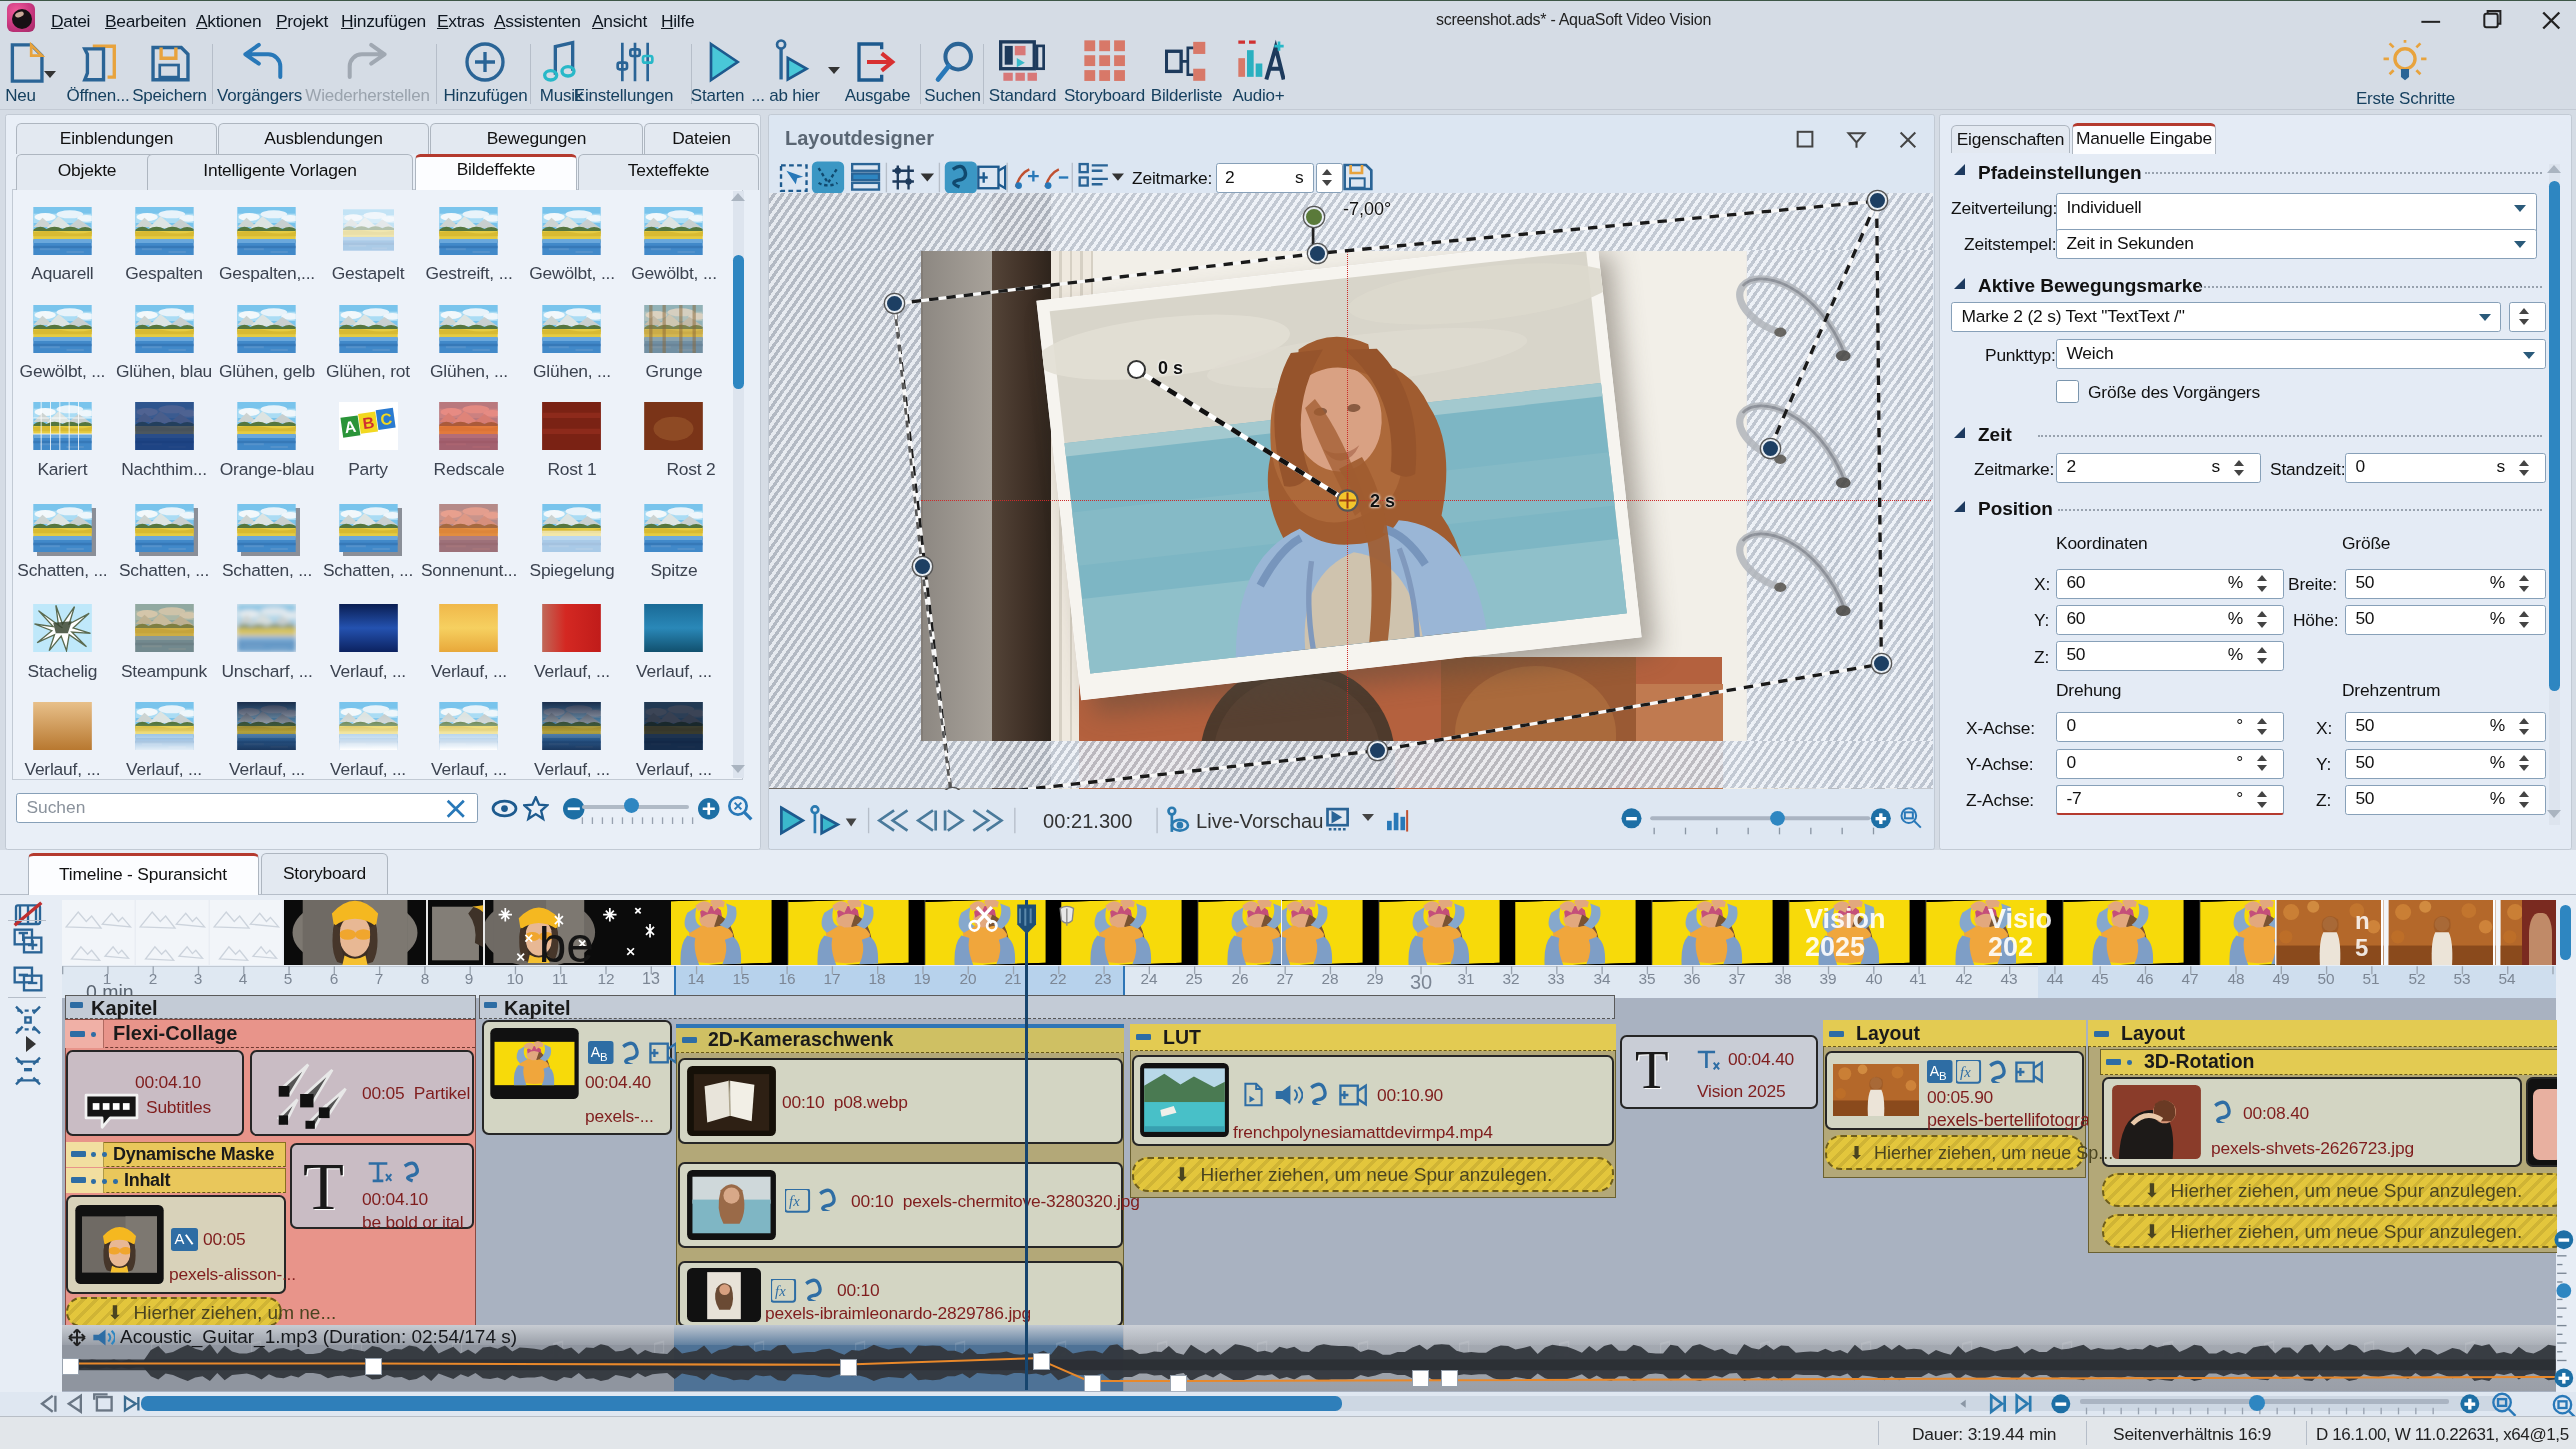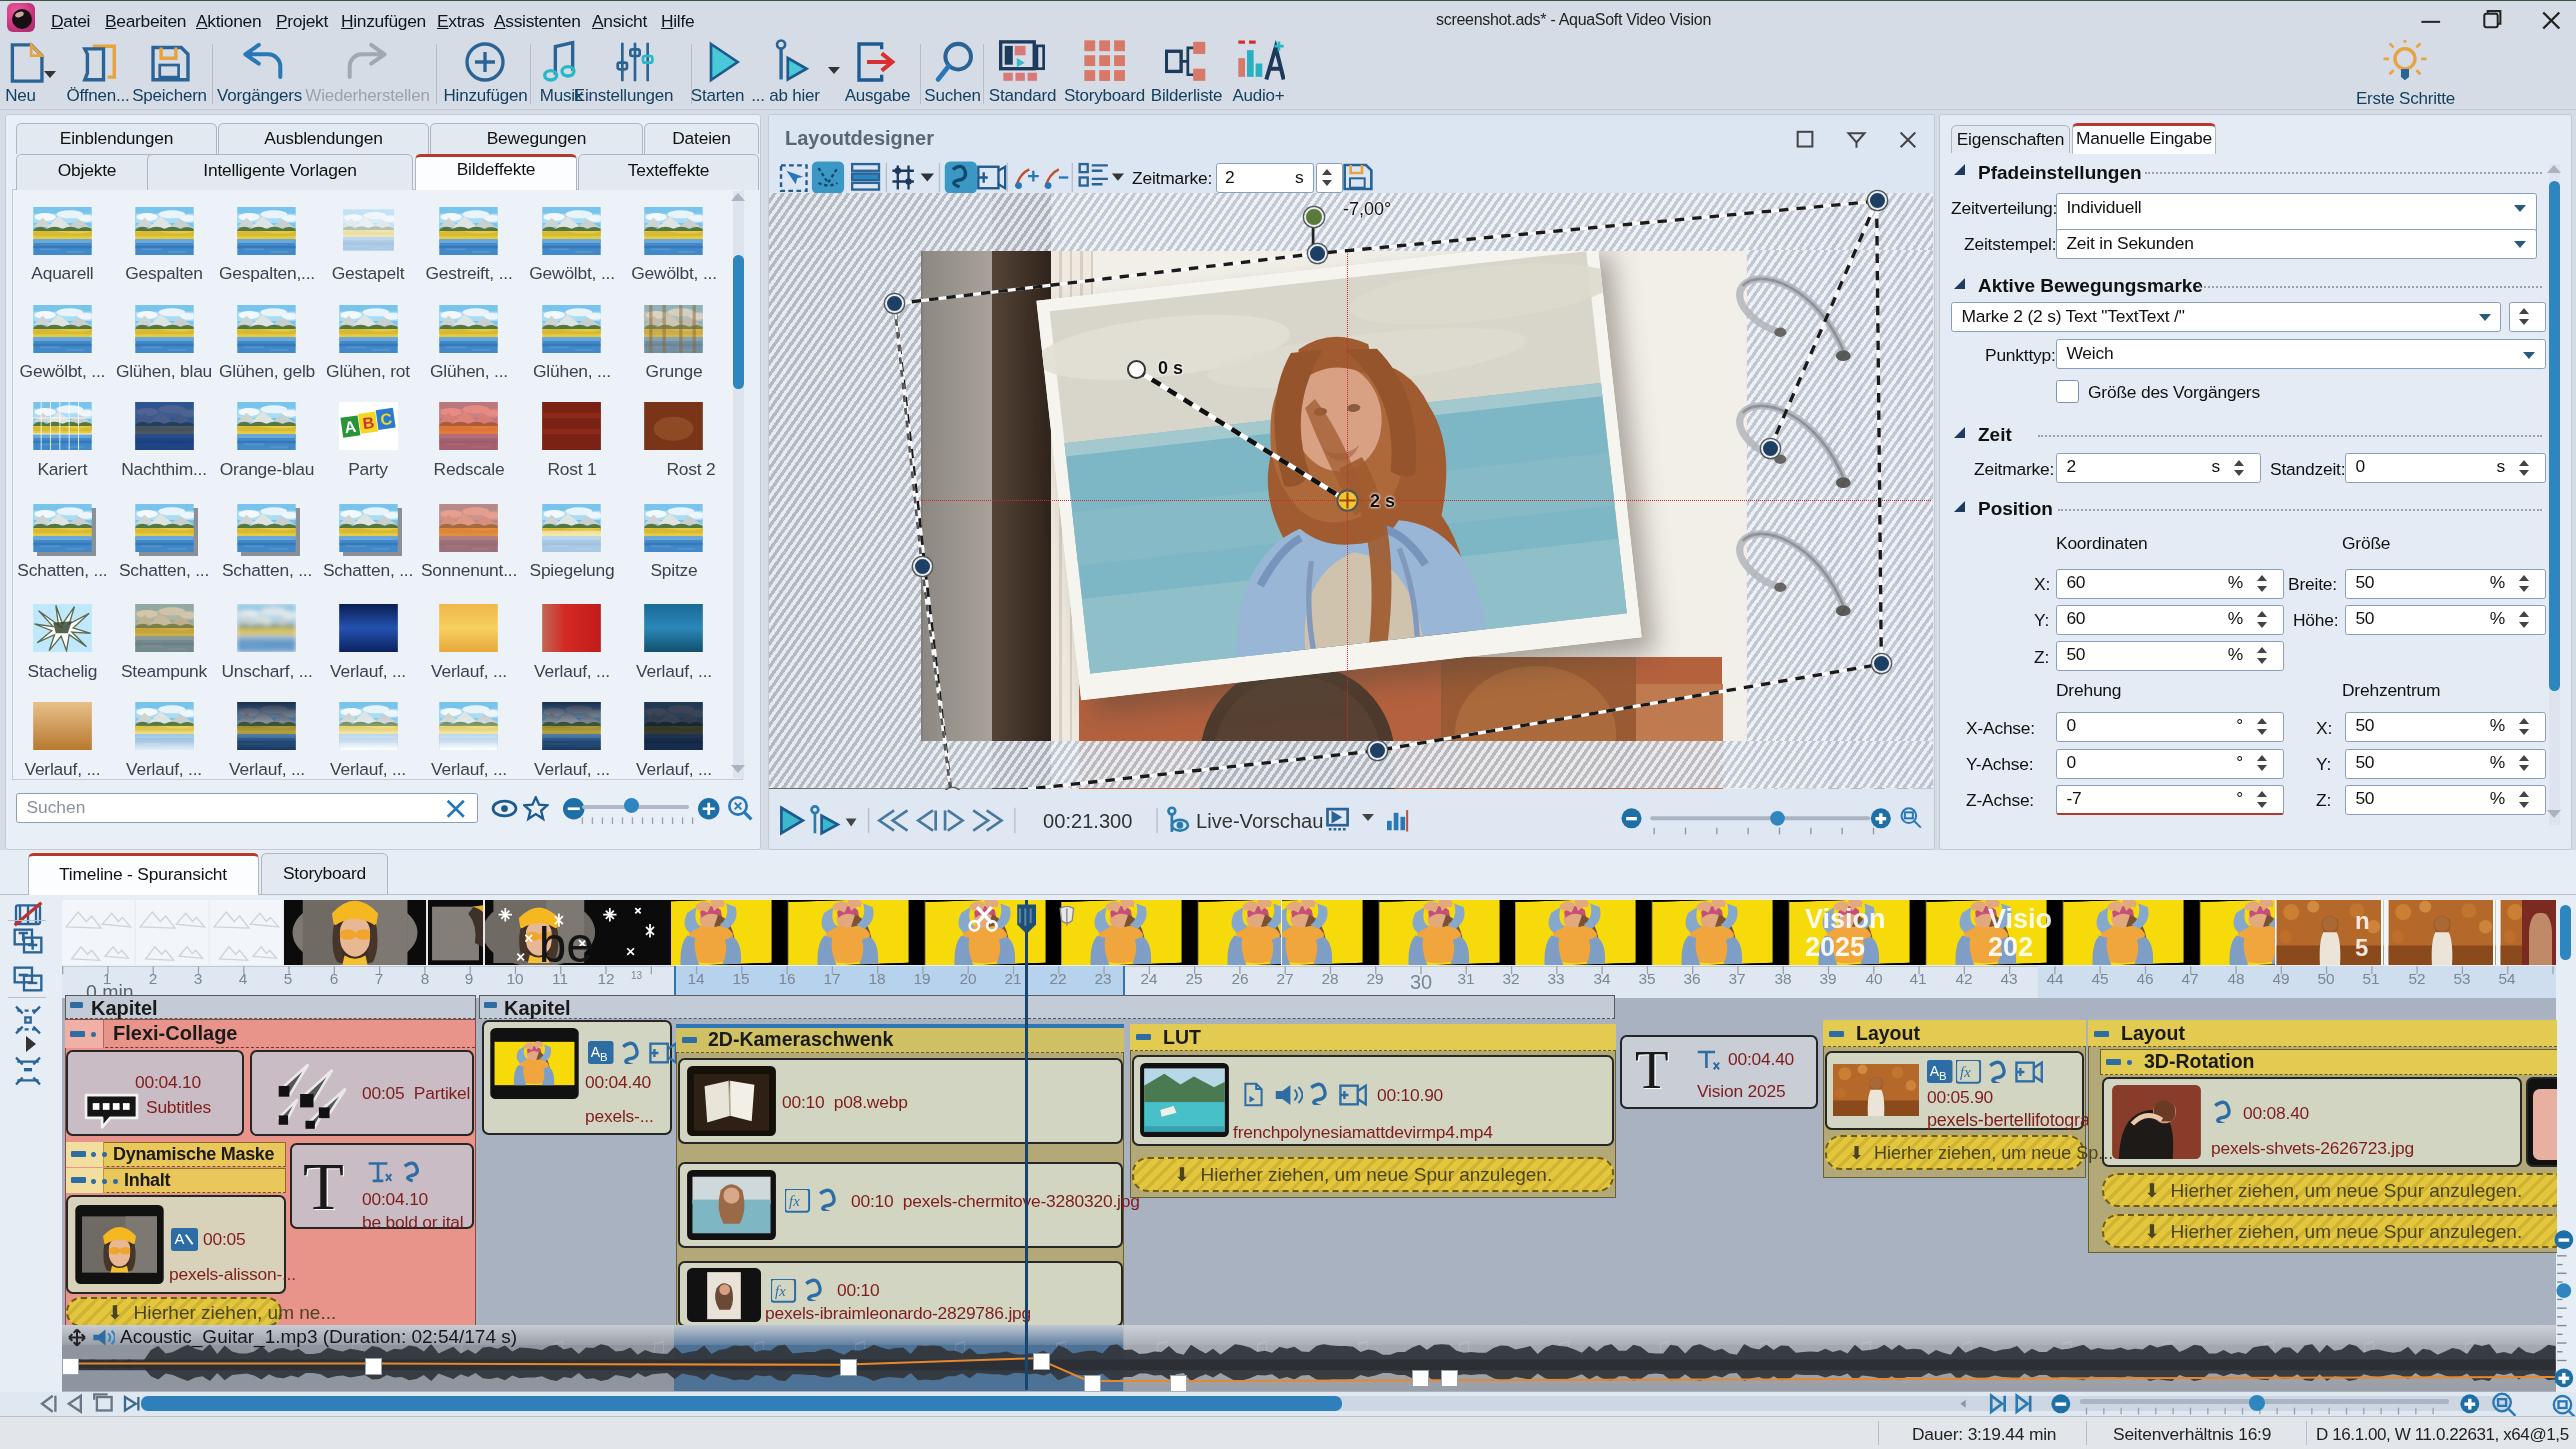--- a/index.html
+++ b/index.html
@@ -1150,21 +1150,21 @@
 <div class="rul" style="left:178px;top:970px;width:40px;text-align:center;font-size:15.4px">3</div>
 <div class="rul" style="left:223px;top:970px;width:40px;text-align:center;font-size:15.4px">4</div>
 <div class="rul" style="left:268px;top:970px;width:40px;text-align:center;font-size:15.4px">5</div>
 <div class="rul" style="left:314px;top:970px;width:40px;text-align:center;font-size:15.4px">6</div>
 <div class="rul" style="left:359px;top:970px;width:40px;text-align:center;font-size:15.4px">7</div>
 <div class="rul" style="left:405px;top:970px;width:40px;text-align:center;font-size:15.4px">8</div>
 <div class="rul" style="left:449px;top:970px;width:40px;text-align:center;font-size:15.4px">9</div>
 <div class="rul" style="left:495px;top:970px;width:40px;text-align:center;font-size:15.4px">10</div>
 <div class="rul" style="left:540px;top:970px;width:40px;text-align:center;font-size:15.4px">11</div>
 <div class="rul" style="left:586px;top:970px;width:40px;text-align:center;font-size:15.4px">12</div>
-<div class="rul" style="left:631px;top:970px;width:40px;text-align:left;font-size:10px">13</div>
+<div class="rul" style="left:631px;top:970px;width:40px;text-align:center;font-size:16px">13</div>
 <div class="rul" style="left:676px;top:970px;width:40px;text-align:center;font-size:15.4px">14</div>
 <div class="rul" style="left:721px;top:970px;width:40px;text-align:center;font-size:15.4px">15</div>
 <div class="rul" style="left:767px;top:970px;width:40px;text-align:center;font-size:15.4px">16</div>
 <div class="rul" style="left:812px;top:970px;width:40px;text-align:center;font-size:15.4px">17</div>
 <div class="rul" style="left:857px;top:970px;width:40px;text-align:center;font-size:15.4px">18</div>
 <div class="rul" style="left:902px;top:970px;width:40px;text-align:center;font-size:15.4px">19</div>
 <div class="rul" style="left:948px;top:970px;width:40px;text-align:center;font-size:15.4px">20</div>
 <div class="rul" style="left:993px;top:970px;width:40px;text-align:center;font-size:15.4px">21</div>
 <div class="rul" style="left:1038px;top:970px;width:40px;text-align:center;font-size:15.4px">22</div>
 <div class="rul" style="left:1083px;top:970px;width:40px;text-align:center;font-size:15.4px">23</div>

